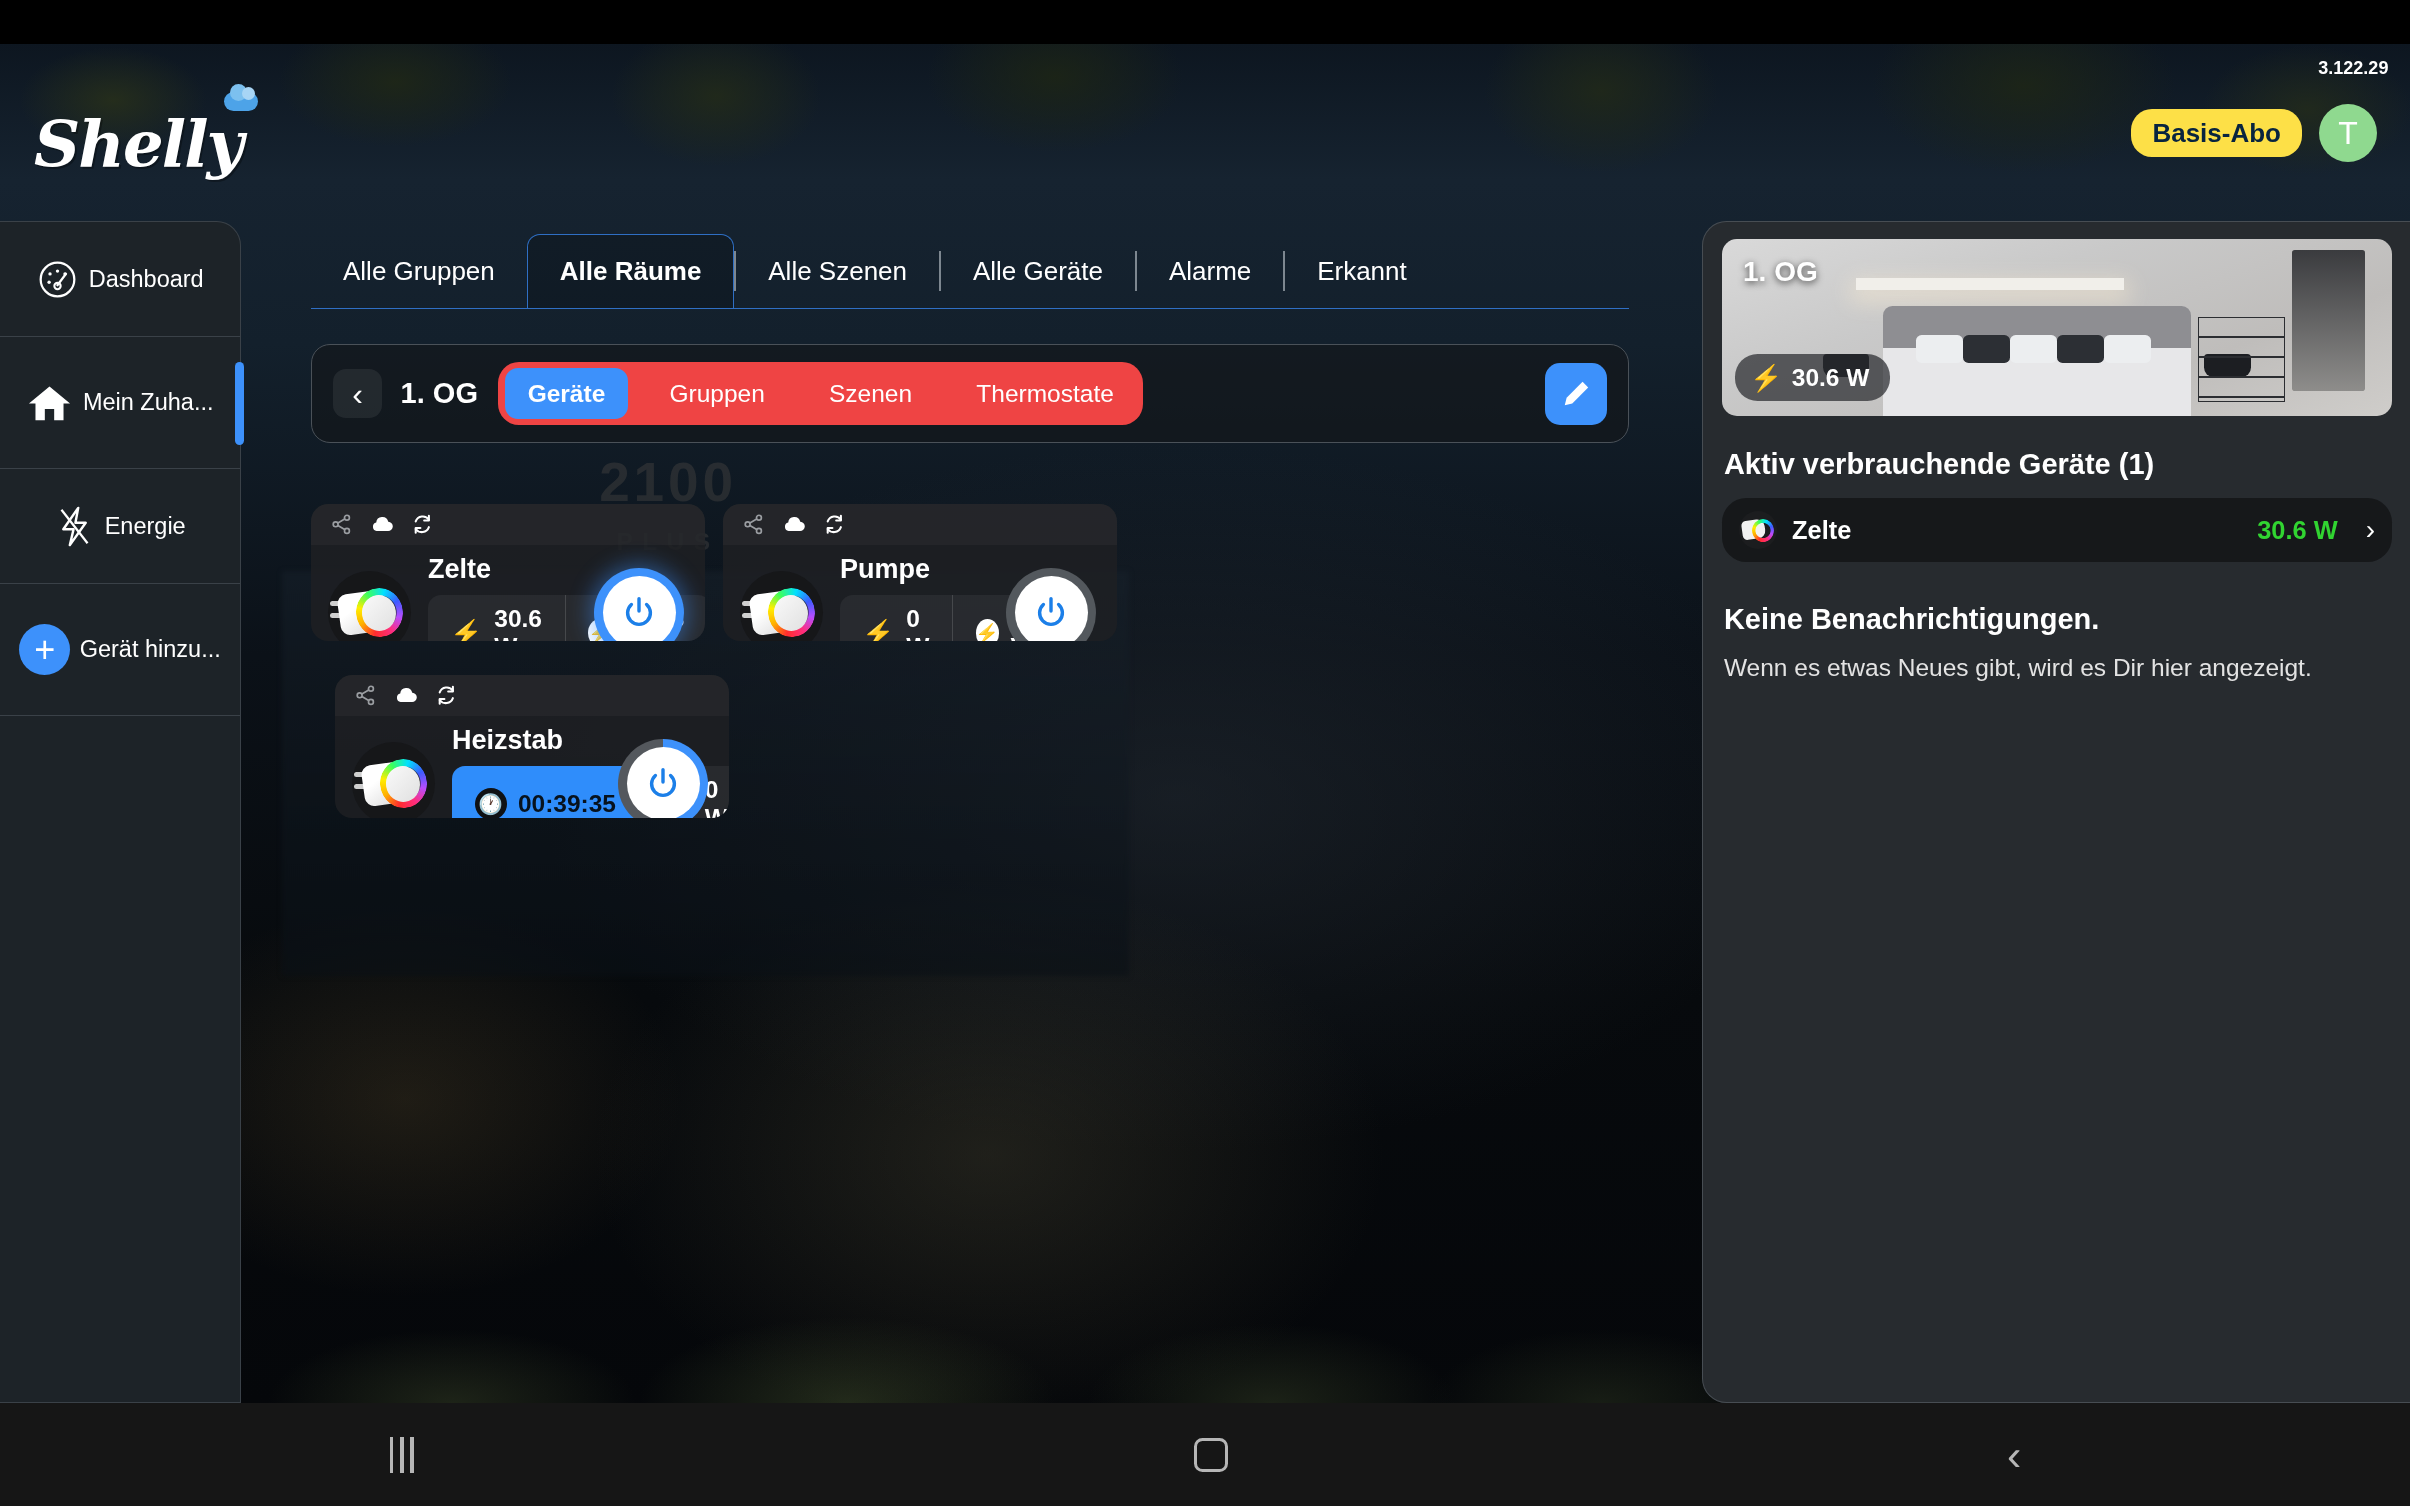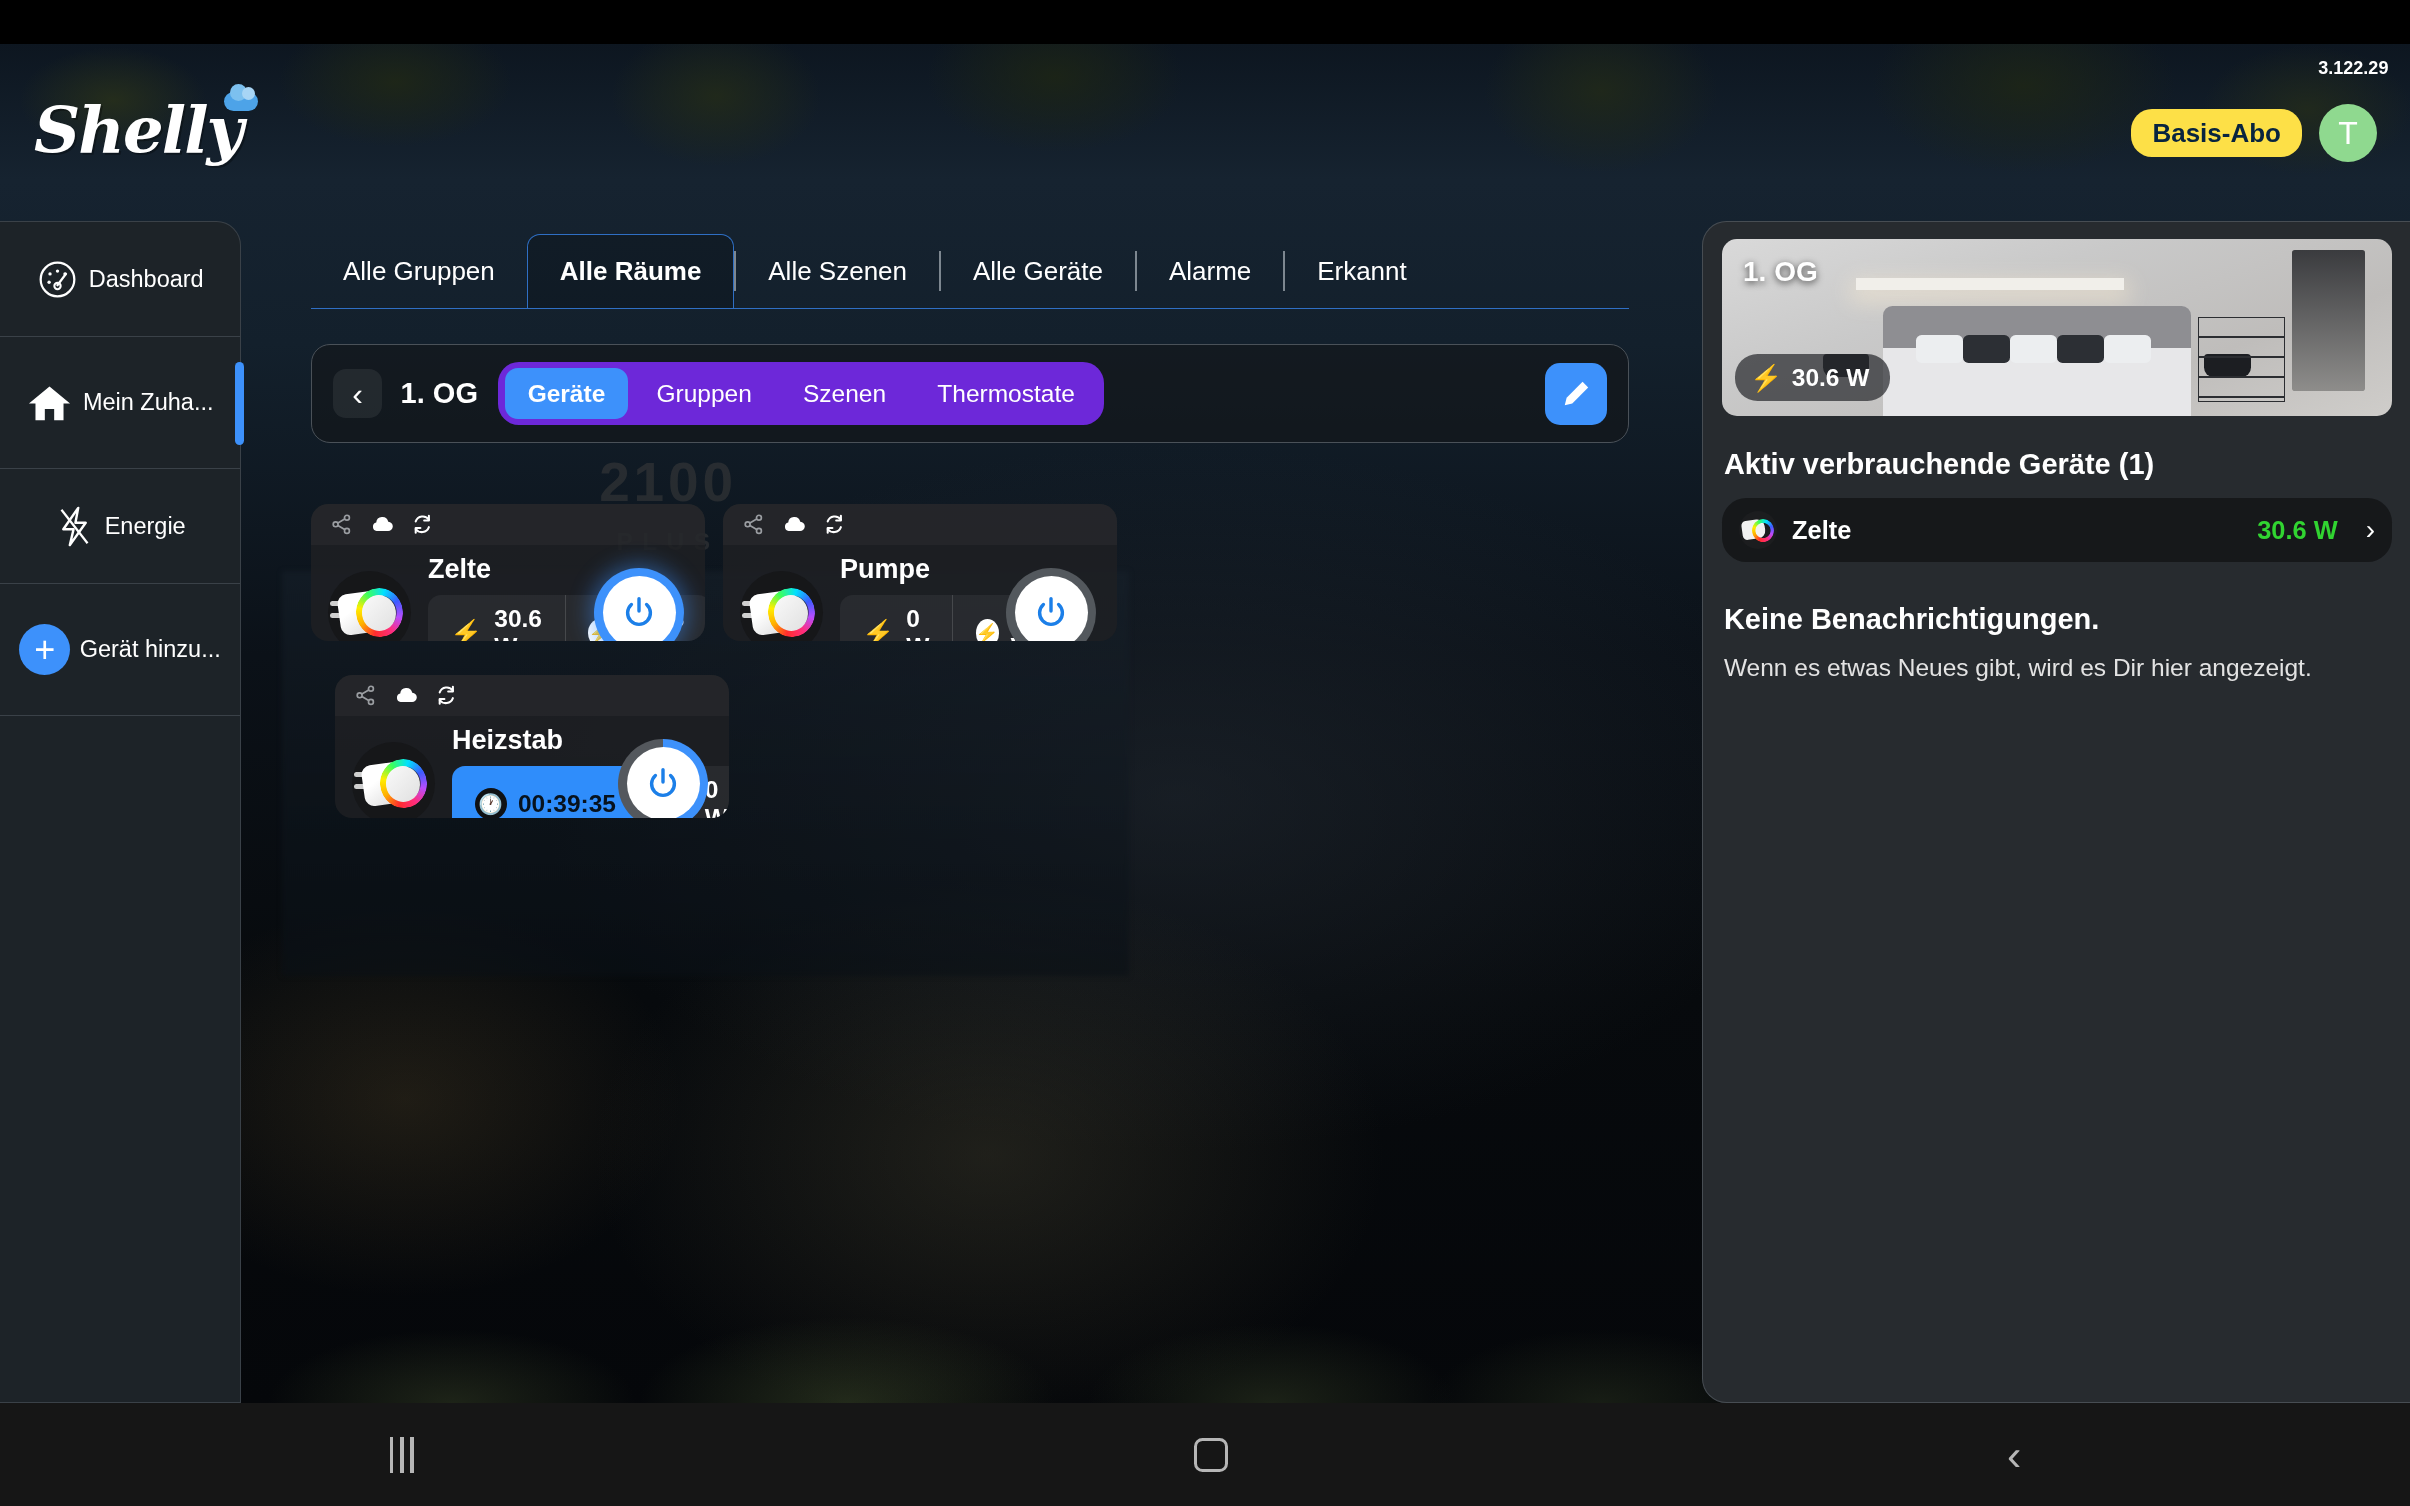--- a/index.html
+++ b/index.html
@@ -65,21 +65,21 @@
   }
 
   
   .version {
     position: absolute; right: 22.6px; top: 58px;
     font-size: 18px; color: #fff; font-weight: 600;
   }
 
   
   .logo {
-    position: absolute; left: 34px; top: 92px;
+    position: absolute; left: 34px; top: 106px;
     font-family: "DejaVu Serif", serif;
     font-style: italic; font-weight: bold;
     font-size: 64px; color: #fff;
     letter-spacing: -1.9px;
     text-shadow: 1.9px 1.9px 0 rgba(0,0,0,0.3);
   }
   .logo-cloud {
     position: absolute; left: 224px; top: 92px; width: 34px; height: 19px;
     background: #4da3e8; border-radius: 13px;
   }
@@ -158,22 +158,22 @@
     border: 0.9px solid #4a5158; border-radius: 19px;
     display: flex; align-items: center; padding: 0 21px; gap: 13px;
   }
   .back-chev {
     width: 49px; height: 49px; border-radius: 13px; background: rgba(255,255,255,0.07);
     display: flex; align-items: center; justify-content: center;
     color: #fff; font-size: 32px; line-height: 0;
   }
   .room-name { color: #fff; font-size: 29px; font-weight: 700; margin: 0 7.5px 0 5.6px; }
   .pillbar {
-    display: flex; align-items: center; gap: 6px;
-    background: #6d28d9; border-radius: 21px; padding: 6.6px;
+    display: flex; align-items: center; gap: 19px;
+    background: #ef4444; border-radius: 21px; padding: 6.6px;
   }
   .pill {
     color: #fff; font-size: 24.5px; padding: 11.3px 22.6px; border-radius: 13px;
   }
   .pill.active { background: #3d91fb; font-weight: 700; }
   .edit-btn {
     margin-left: auto; width: 62px; height: 62px; border-radius: 15px;
     background: #3d91fb; display: flex; align-items: center; justify-content: center;
   }
 

